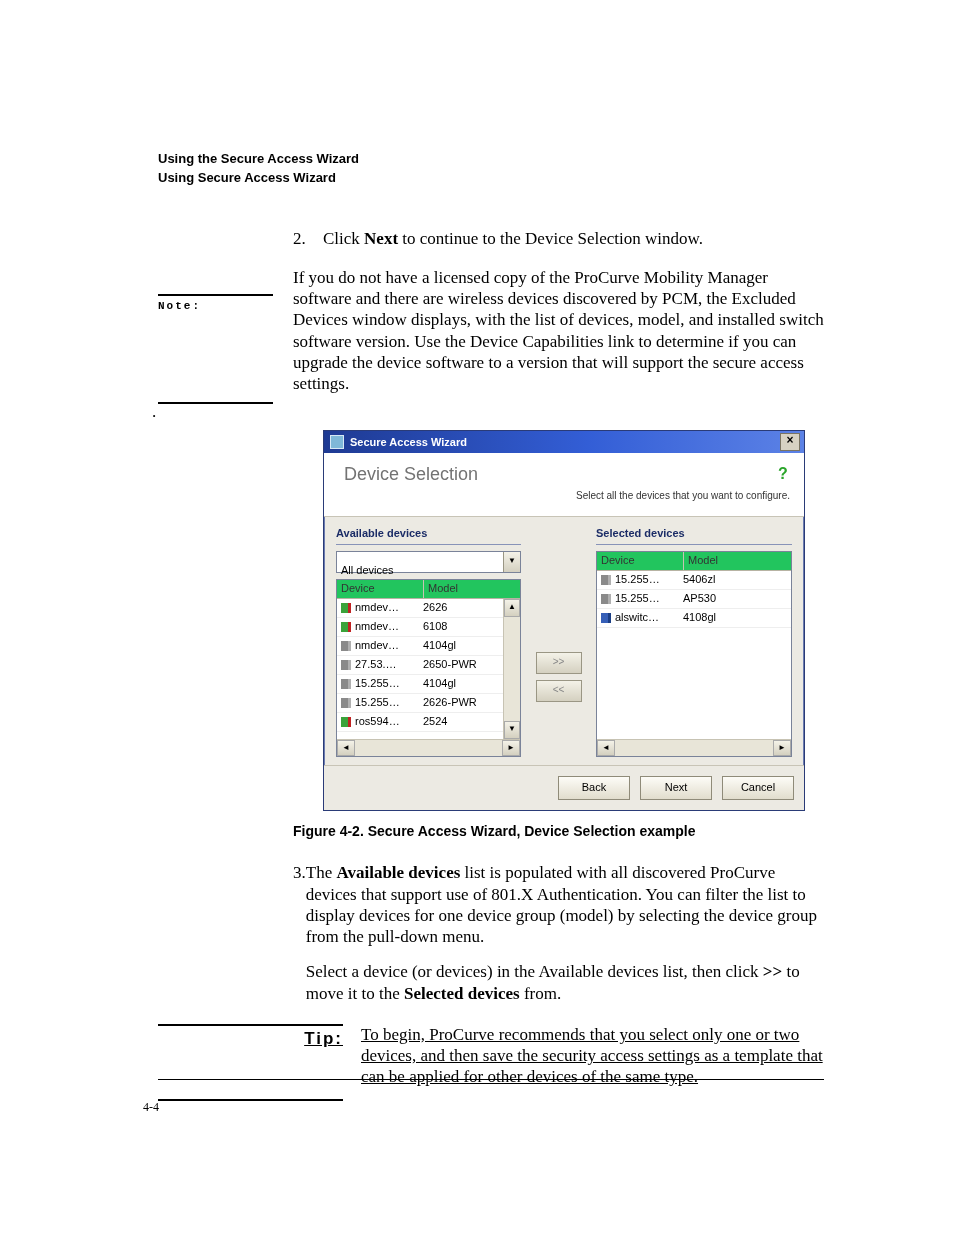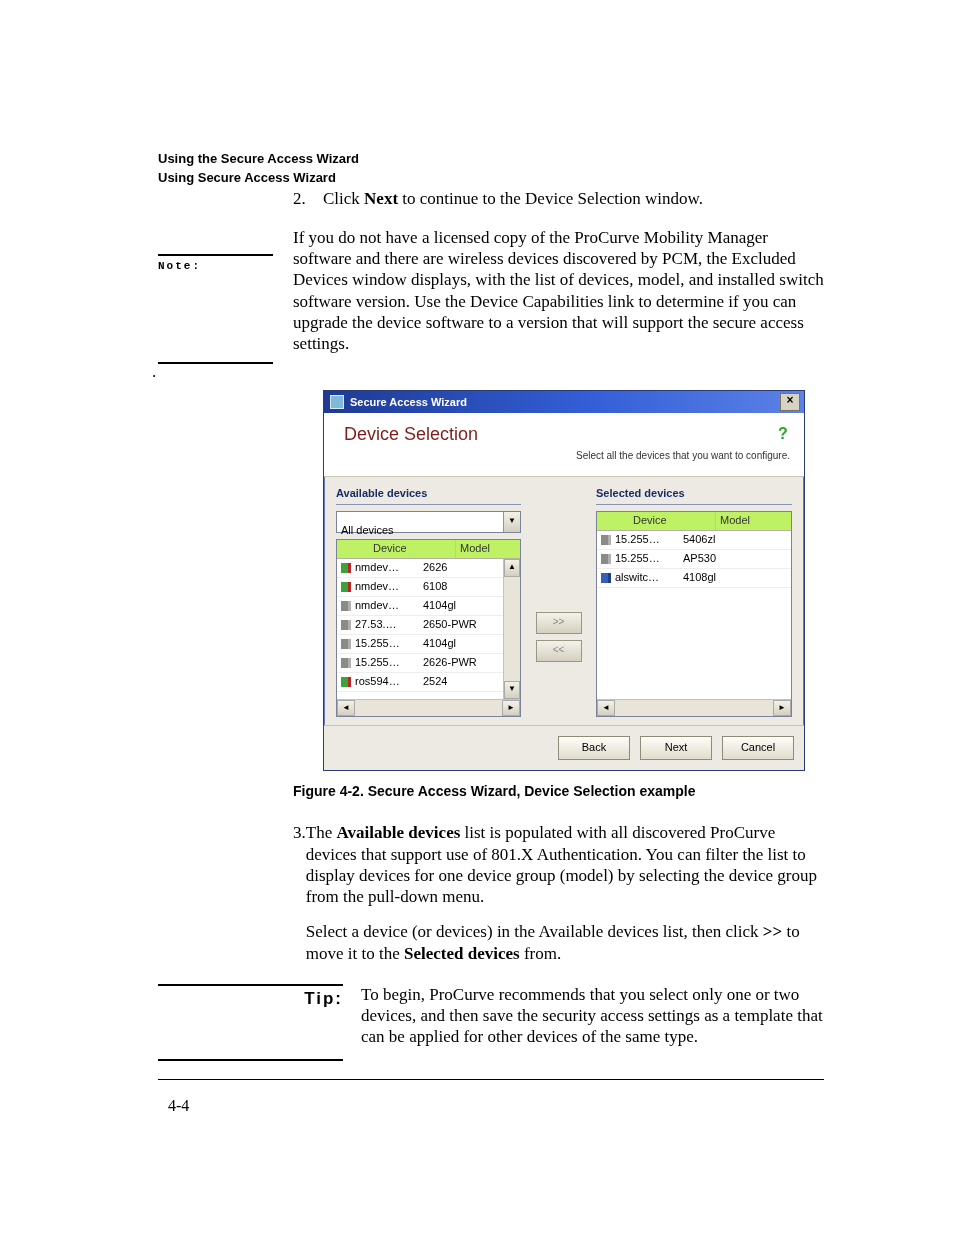--- a/index.html
+++ b/index.html
@@ -14,20 +14,21 @@
     margin: 0 auto;
     position: relative;
     box-sizing: border-box;
     padding: 150px 130px 60px 158px;
   }
   .running-head {
     font-family: Arial, Helvetica, sans-serif;
     font-weight: bold;
     font-size: 13px;
     line-height: 1.45;
+    margin-bottom: 40px;
   }
 
   
   .row {
     display: flex;
     align-items: flex-start;
   }
   .side-col {
     width: 135px;
     flex: 0 0 135px;
@@ -65,23 +66,23 @@
 
   .figure-caption {
     font-family: Arial, Helvetica, sans-serif;
     font-weight: bold;
     font-size: 14px;
     margin: 12px 0 22px 0;
   }
 
   .page-number {
     position: absolute;
-    left: 168px;
+    left: 143px;
     bottom: 120px;
-    font-size: 16px;
+    font-size: 12px;
   }
   .footer-rule {
     position: absolute;
     left: 158px;
     right: 130px;
     bottom: 155px;
     border-top: 1px solid #000;
   }
 
   
@@ -126,21 +127,21 @@
     background:#fff;
     padding:10px 14px 14px 20px;
     position:relative;
     border-bottom:1px solid #c8c4b6;
   }
   .wizard .header h2 {
     margin:0 0 4px 0;
     font-family:"Trebuchet MS", Arial, sans-serif;
     font-size:18px;
     font-weight:normal;
-    color:#7f1d1d;
+    color:#737373;
   }
   .wizard .header .sub { font-size:10px; color:#333; margin-left:6px;text-align:right; }
   .wizard .help-icon {
     position:absolute; right:12px; top:12px;
     width:18px; height:18px;
     color:#2aa52a; font-weight:bold; font-size:16px; text-align:center; line-height:18px;
   }
   .wizard .body {
     padding:10px 12px 8px 12px;
   }
@@ -159,21 +160,21 @@
     display:flex; height:20px; border:1px solid #7a8399; background:#fff; margin-bottom:6px;
   }
   .combo .combo-text { flex:1; padding:12px 4px; font-size:11px; }
   .combo .combo-btn {
     width:16px; background:linear-gradient(#f4f2e8,#d4d0c0);
     border-left:1px solid #9a9684; text-align:center; line-height:18px; font-size:8px;
   }
   .grid {
     border:1px solid #7a8399; background:#fff; font-size:11px;
   }
-  .grid .gh { display:flex; background:#bef264; border-bottom:1px solid #b7b3a3;padding-left:32px;}
+  .grid .gh { display:flex; background:#22c55e; border-bottom:1px solid #b7b3a3;}
   .grid .gh div { padding:2px 4px; font-size:11px; color:#333; }
   .grid .gh .c1 { width:78px; border-right:1px solid #c7c3b3;}
   .grid .gh .c2 { flex:1; }
   .grid .rows { height:140px; overflow:hidden; position:relative; }
   .grid .row-item { display:flex; align-items:center; height:18px; border-bottom:1px solid #eee;}
   .grid .row-item .sw {
     width:10px; height:10px; margin:0 4px 0 4px; background:#3aa33a;
     box-shadow: inset -3px 0 0 #c02323;
   }
   .grid .row-item .sw.gray { background:#8a8a8a; box-shadow: inset -3px 0 0 #b0b0b0; }
@@ -205,21 +206,21 @@
     padding:10px 10px 10px 10px;
     border-top:1px solid #c8c4b6;
     background:#eceae3;
   }
   .winbtn {
     width:70px; height:22px; font-size:11px;
     background:linear-gradient(#fdfcf7,#e1ddcd);
     border:1px solid #8f8b79; text-align:center; line-height:20px;
   }
 
-  .tip-row { margin-top:6px; }
+  .tip-row { margin-top:6px;text-decoration:underline; }
   .tip-col { width:203px; flex:0 0 203px; padding-right:18px; box-sizing:border-box;}
 </style>
 </head>
 <body>
 
 <div class="page">
 
   <div class="running-head">
     <div>Using the Secure Access Wizard</div>
     <div>Using Secure Access Wizard</div>

